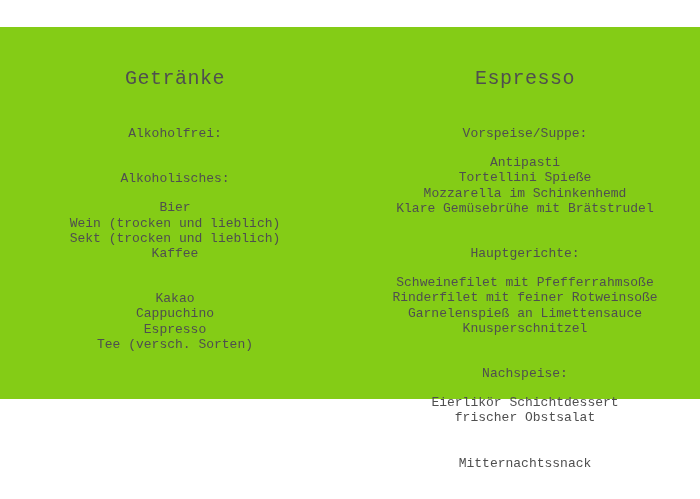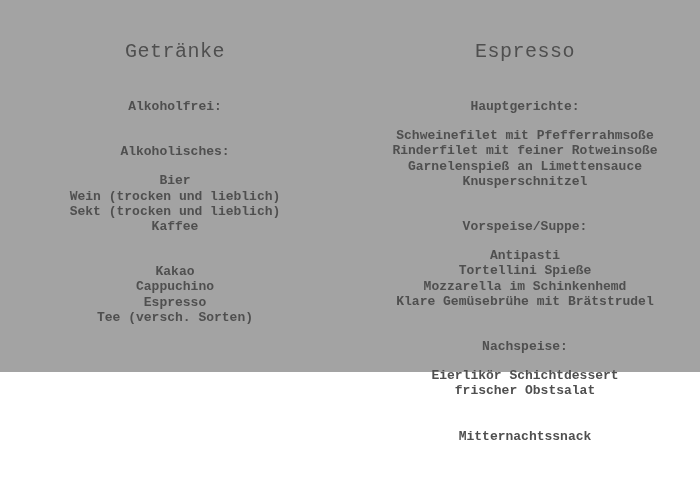--- a/index.html
+++ b/index.html
@@ -11,39 +11,39 @@
     width: 700px;
     height: 499px;
     overflow: hidden;
     font-family: "Liberation Mono", "DejaVu Sans Mono", monospace;
     color: #4f4f4f;
   }
   .menu-page {
     width: 700px;
     height: 372px;
     display: flex;
-    background: #a3a3a3;
+    background: #84cc16;
+    margin-top: 27px;
   }
   .menu-column {
     width: 50%;
     text-align: center;
     padding-top: 40px;
     box-sizing: border-box;
   }
   .column-title {
     margin: 0;
     font-weight: normal;
     font-size: 20px;
     line-height: 24px;
     letter-spacing: 0.5px;
     white-space: nowrap;
   }
   .menu-section {
     margin-top: 30px;
-    font-weight: bold;
   }
   .menu-section:first-of-type {
     margin-top: 35px;
   }
   .section-heading,
   .menu-item {
     font-size: 13px;
     line-height: 15.2px;
     white-space: nowrap;
   }
@@ -75,35 +75,35 @@
             <div class="menu-item">Kakao</div>
             <div class="menu-item">Cappuchino</div>
             <div class="menu-item">Espresso</div>
             <div class="menu-item">Tee (versch. Sorten)</div>
           </div>
         </div>
       </section>
       <section class="menu-column">
         <h1 class="column-title">Espresso</h1>
         <div class="menu-section">
+          <div class="section-heading">Vorspeise/Suppe:</div>
+          <div class="section-items">
+            <div class="menu-item">Antipasti</div>
+            <div class="menu-item">Tortellini Spieße</div>
+            <div class="menu-item">Mozzarella im Schinkenhemd</div>
+            <div class="menu-item">Klare Gemüsebrühe mit Brätstrudel</div>
+          </div>
+        </div>
+        <div class="menu-section">
           <div class="section-heading">Hauptgerichte:</div>
           <div class="section-items">
             <div class="menu-item">Schweinefilet mit Pfefferrahmsoße</div>
             <div class="menu-item">Rinderfilet mit feiner Rotweinsoße</div>
             <div class="menu-item">Garnelenspieß an Limettensauce</div>
             <div class="menu-item">Knusperschnitzel</div>
-          </div>
-        </div>
-        <div class="menu-section">
-          <div class="section-heading">Vorspeise/Suppe:</div>
-          <div class="section-items">
-            <div class="menu-item">Antipasti</div>
-            <div class="menu-item">Tortellini Spieße</div>
-            <div class="menu-item">Mozzarella im Schinkenhemd</div>
-            <div class="menu-item">Klare Gemüsebrühe mit Brätstrudel</div>
           </div>
         </div>
         <div class="menu-section">
           <div class="section-heading">Nachspeise:</div>
           <div class="section-items">
             <div class="menu-item">Eierlikör Schichtdessert</div>
             <div class="menu-item">frischer Obstsalat</div>
           </div>
         </div>
         <div class="menu-section">

